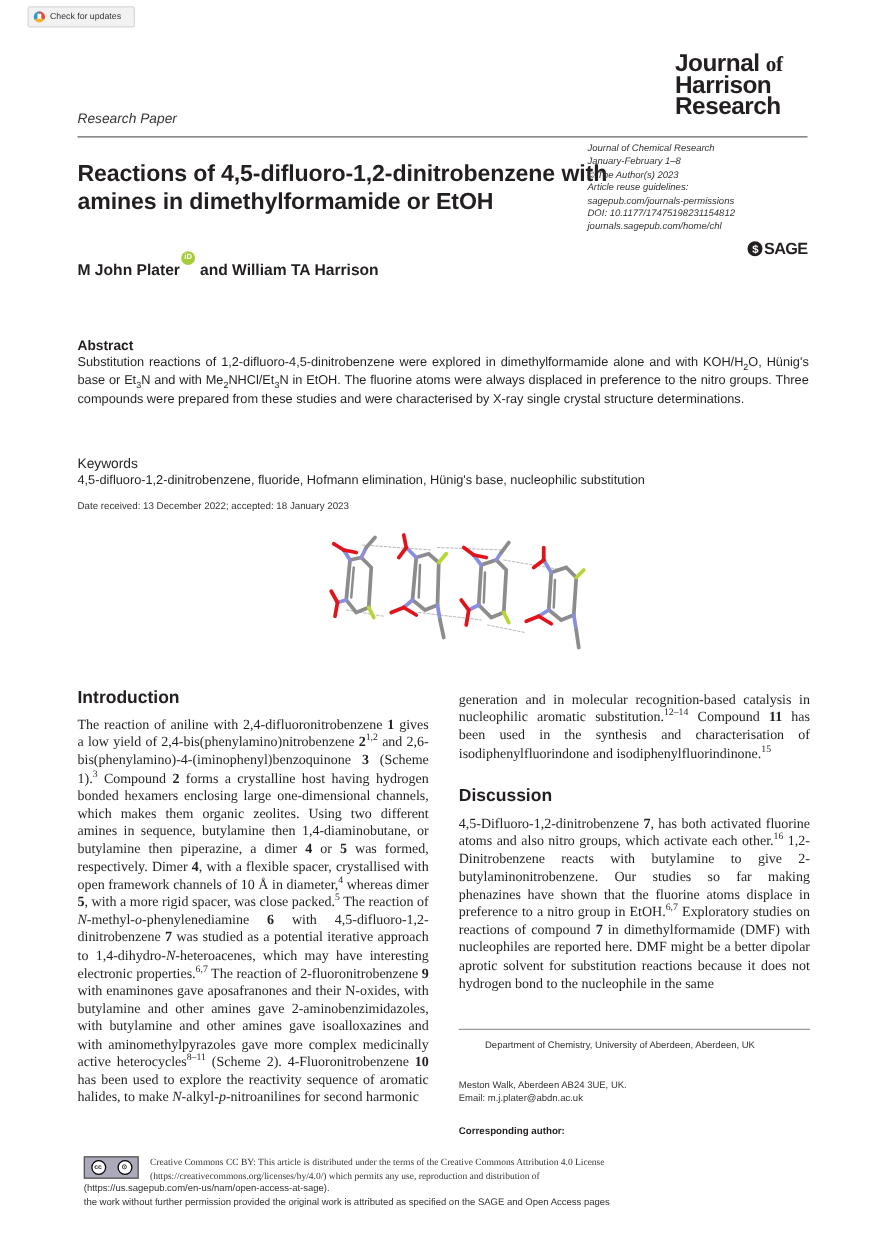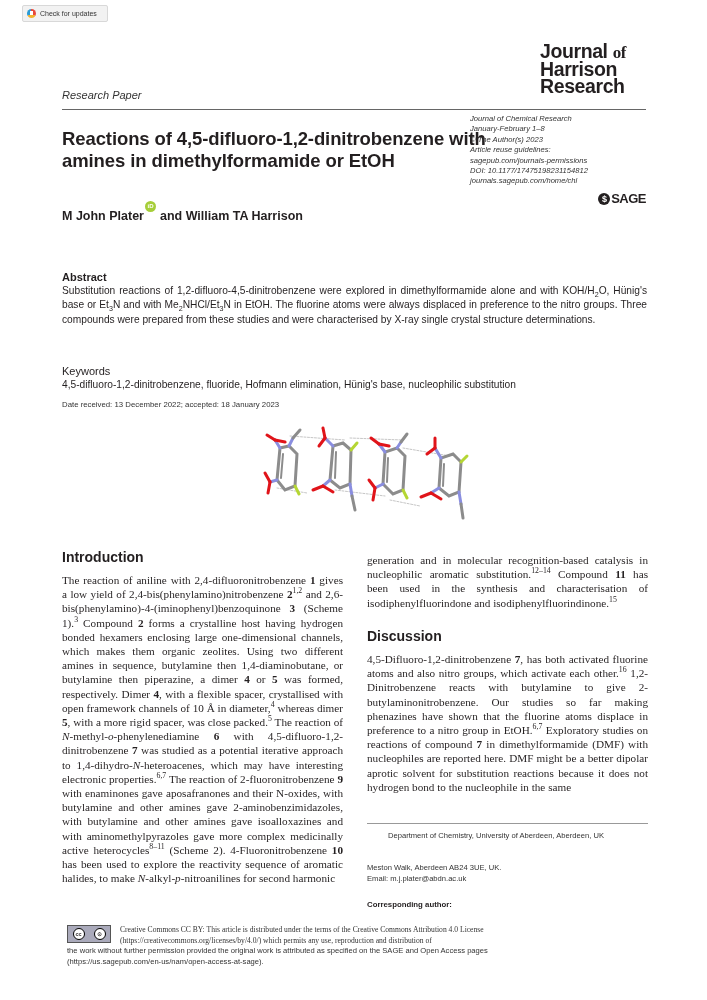--- a/index.html
+++ b/index.html
@@ -193,15 +193,15 @@
 
 <div class="abs cc-logo">
   <span class="cc-c">cc</span>
   <span class="cc-c">⊙</span>
 </div>
 <div class="abs cc-text">
   <div>Creative Commons CC BY: This article is distributed under the terms of the Creative Commons Attribution 4.0 License</div>
   <div>(https://creativecommons.org/licenses/by/4.0/) which permits any use, reproduction and distribution of</div>
 </div>
 <div class="abs cc-text2">
+  <div>(https://us.sagepub.com/en-us/nam/open-access-at-sage).</div>
   <div>the work without further permission provided the original work is attributed as specified on the SAGE and Open Access pages</div>
-  <div>(https://us.sagepub.com/en-us/nam/open-access-at-sage).</div>
 </div>
 
 </body></html>

